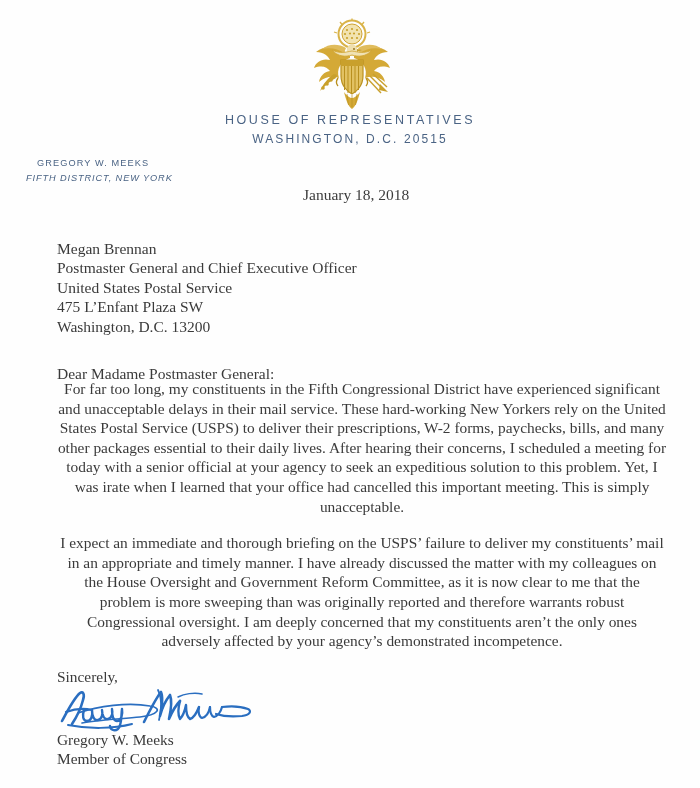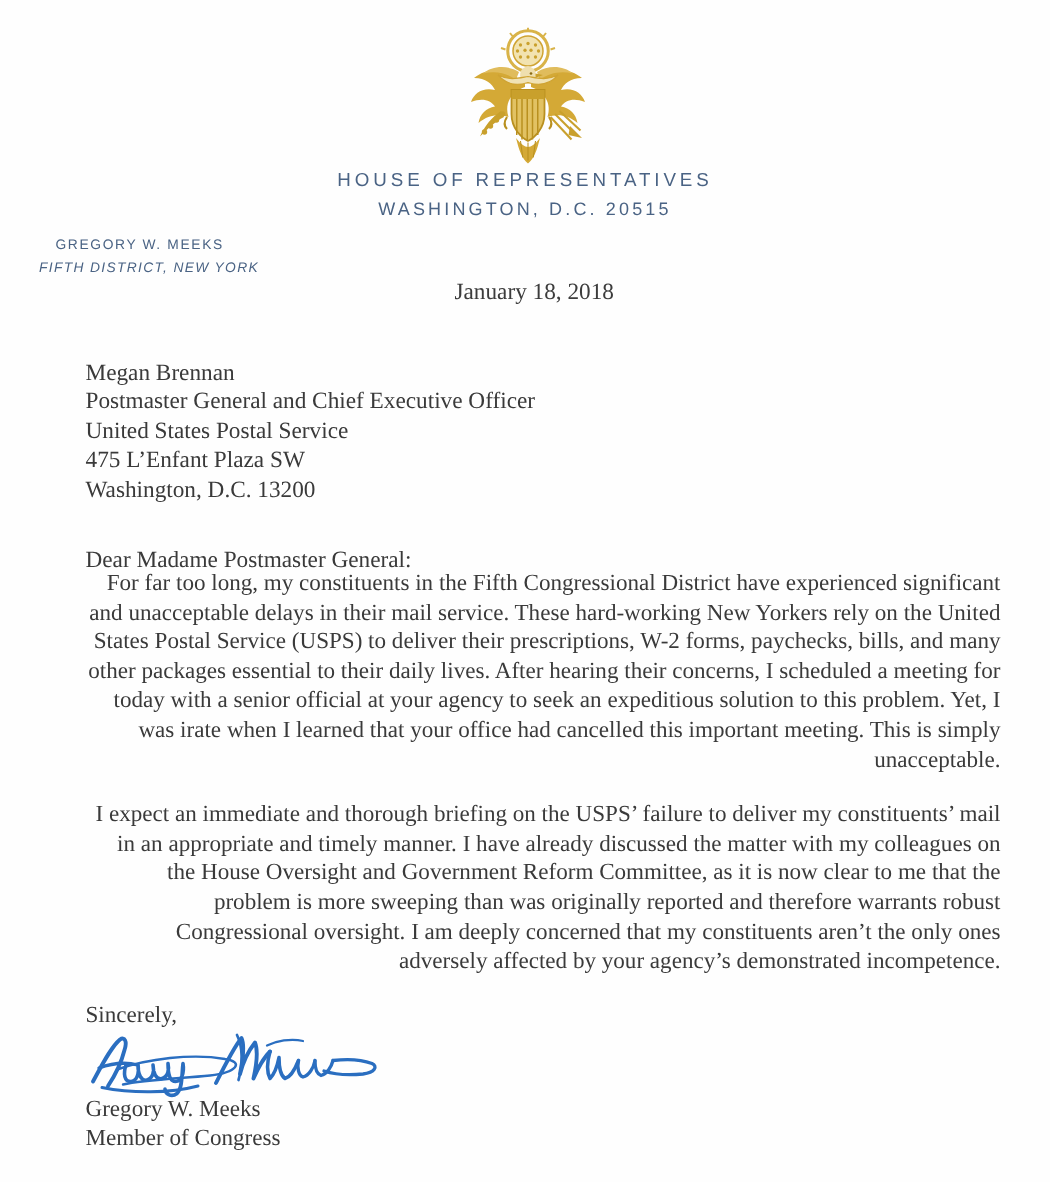--- a/index.html
+++ b/index.html
@@ -104,21 +104,21 @@
   }
 
   .body-text {
     position: absolute;
     left: 57px;
     top: 379px;
     width: 610px;
     font-size: 15.4px;
     line-height: 19.6px;
     color: #3a3a3a;
-    text-align: right;
+    text-align: center;
   }
   .body-text p {
     margin: 0 0 17px 0;
   }
 
   .closing {
     position: absolute;
     left: 57px;
     top: 668px;
     font-size: 15.4px;

